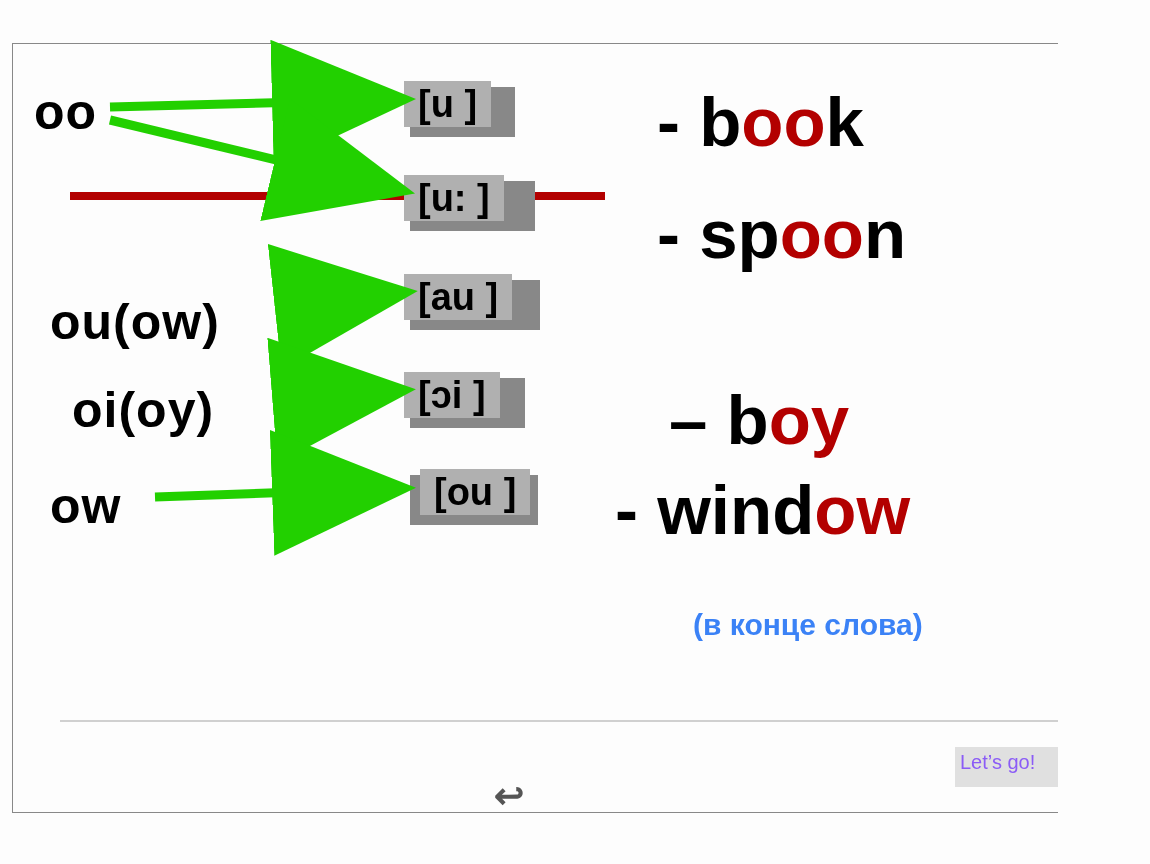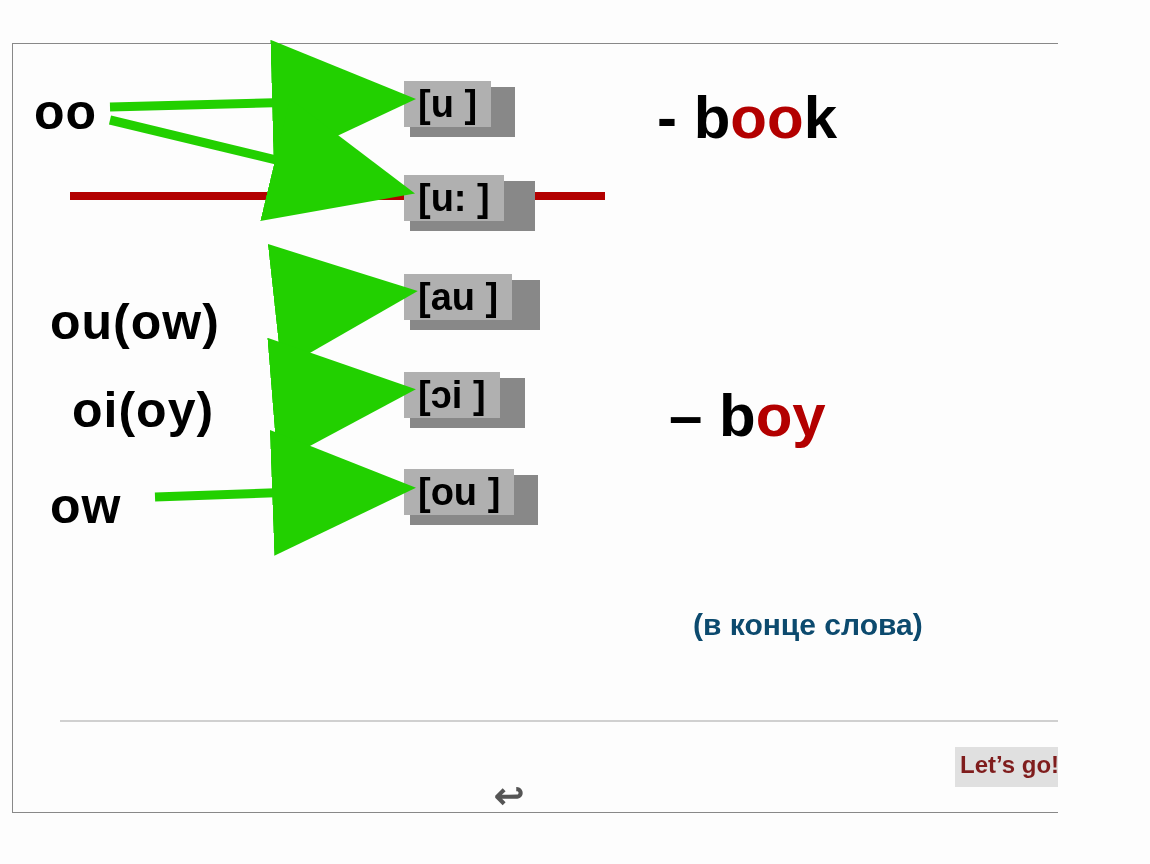--- a/index.html
+++ b/index.html
@@ -41,34 +41,34 @@
     font-weight: bold;
     color: #000;
     padding: 4px 14px 4px 14px;
     line-height: 1;
   }
   .sound-shadow {
     position: absolute;
     background-color: #888;
   }
   .example {
-    font-size: 60px;
+    font-size: 69px;
     font-weight: bold;
     color: #000;
   }
   .hl { color: #b30000; }
   .note {
     font-size: 30px;
     font-weight: bold;
-    color: #0c4a6e;
+    color: #3b82f6;
   }
   .lets-go {
-    font-size: 24px;
-    font-weight: bold;
-    color: #7f1d1d;
+    font-size: 20px;
+    font-weight: normal;
+    color: #8b5cf6;
   }
   .lets-go-box {
     position: absolute;
     background-color: #e0e0e0;
     width: 152px;
     height: 40px;
   }
   .hr-red {
     position: absolute;
     background-color: #b30000;
@@ -109,21 +109,21 @@
   <div class="sound-shadow" style="left:410px; top:181px; width:125px; height:50px;"></div>
   <div class="abs sound-box" style="left:404px; top:175px;">[u: ]</div>
 
   <div class="sound-shadow" style="left:410px; top:280px; width:130px; height:50px;"></div>
   <div class="abs sound-box" style="left:404px; top:274px;">[au ]</div>
 
   <div class="sound-shadow" style="left:410px; top:378px; width:115px; height:50px;"></div>
   <div class="abs sound-box" style="left:404px; top:372px;text-align:right;">[ɔi ]</div>
 
   <div class="sound-shadow" style="left:410px; top:475px; width:128px; height:50px;"></div>
-  <div class="abs sound-box" style="left:404px; top:469px;">[ou ]</div>
+  <div class="abs sound-box" style="left:420px; top:469px;">[ou ]</div>
 
   <svg class="arrow" style="left:110px; top:65px;" width="300" height="80">
     <defs>
       <marker id="ah1" markerWidth="16" markerHeight="14" refX="12" refY="7" orient="auto">
         <polygon points="0,0 16,7 0,14" fill="#22d000"></polygon>
       </marker>
     </defs>
     <line x1="0" y1="42" x2="270" y2="35" stroke="#22d000" stroke-width="9" marker-end="url(#ah1)"></line>
   </svg>
   <svg class="arrow" style="left:110px; top:90px;" width="300" height="120">
@@ -155,22 +155,28 @@
       <marker id="ah5" markerWidth="16" markerHeight="14" refX="12" refY="7" orient="auto">
         <polygon points="0,0 16,7 0,14" fill="#22d000"></polygon>
       </marker>
     </defs>
     <line x1="0" y1="30" x2="225" y2="22" stroke="#22d000" stroke-width="9" marker-end="url(#ah5)"></line>
   </svg>
 
   <div class="abs example" style="left:657px; top:83px;">
     <span>- b</span><span class="hl">oo</span><span>k</span>
   </div>
+  <div class="abs example" style="left:657px; top:195px;">
+    <span>- sp</span><span class="hl">oo</span><span>n</span>
+  </div>
   <div class="abs example" style="left:669px; top:381px;text-align:right;">
     <span>– b</span><span class="hl">oy</span><span></span>
+  </div>
+  <div class="abs example" style="left:615px; top:471px;">
+    <span>- wind</span><span class="hl">ow</span><span></span>
   </div>
 
   <div class="abs note" style="left:693px; top:608px;">(в конце слова)</div>
 
   <div class="hr-thin" style="left:60px; top:720px; width:1040px;"></div>
 
   <div class="lets-go-box" style="left:955px; top:747px;"></div>
   <div class="abs lets-go" style="left:960px; top:751px;">Let’s go!</div>
 
   <div class="arrow-u" style="left:494px; top:775px;">↩</div>

